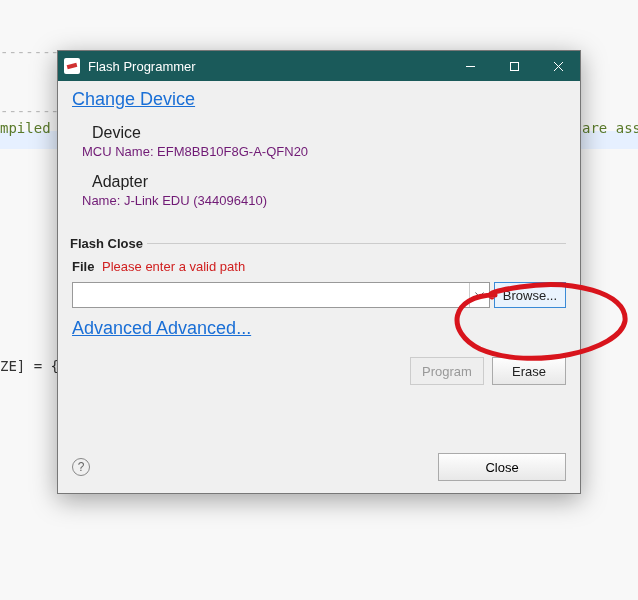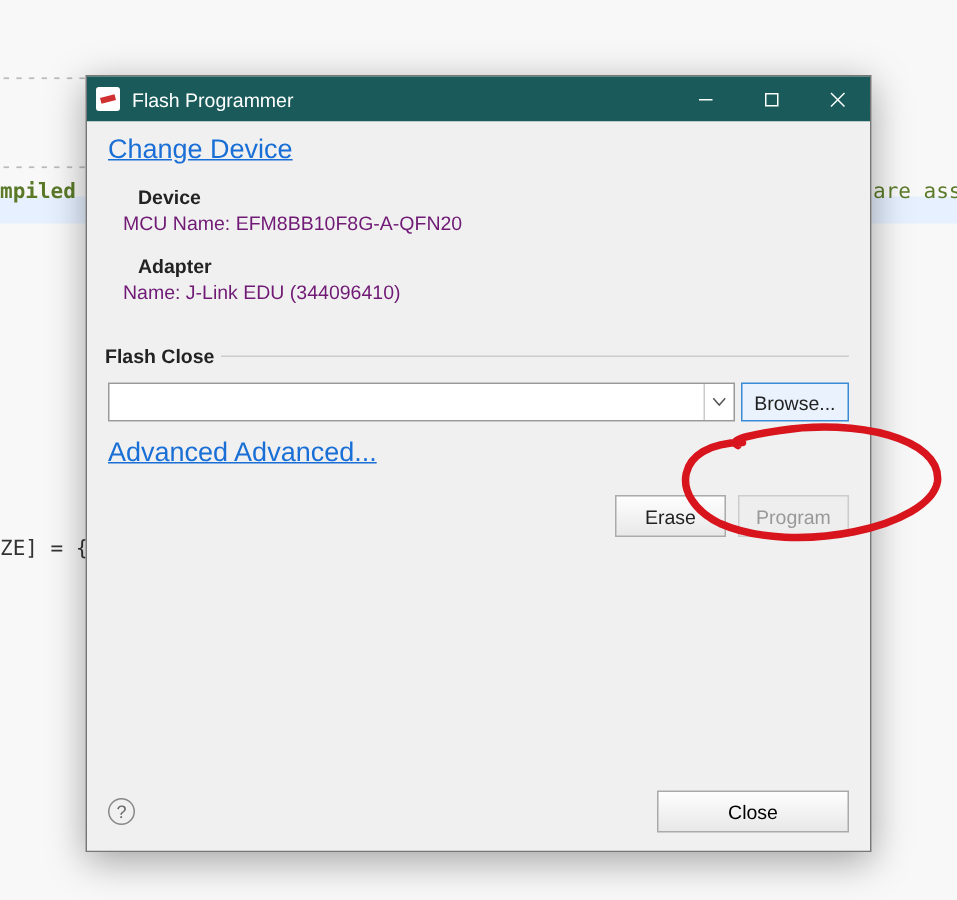--- a/index.html
+++ b/index.html
@@ -40,21 +40,21 @@
     z-index: 0;
   }
   .bg-mpiled { color: #5a7a2a; }
   .bg-are { color: #5a7a2a; }
 
   .window {
     position: absolute;
     left: 57px;
     top: 50px;
     width: 524px;
-    height: 518px;
+    height: 444px;
     background: #f0f0f0;
     border: 1px solid #777;
     box-shadow: 0 6px 24px rgba(0,0,0,0.35);
     display: flex;
     flex-direction: column;
     z-index: 2;
   }
   .titlebar {
     height: 30px;
     background: #1a5a5a; 
@@ -95,22 +95,22 @@
     background: #f0f0f0;
     position: relative;
   }
   .link {
     color: #1a6fd6;
     text-decoration: underline;
     cursor: pointer;
     font-size: 18px;
   }
   .section-h {
-    font-weight: 700;
-    font-size: 13px;
+    font-weight: 400;
+    font-size: 16px;
     margin-top: 14px;
     margin-bottom: 2px;
     padding-left: 20px;
   }
   .section-line {
     font-size: 13px;
     margin-left: 10px;
     color: #701a75;
   }
   fieldset.flash-part {
@@ -239,21 +239,21 @@
     z-index: 3;
     pointer-events: none;
   }
 </style>
 </head>
 <body>
 
 <div class="bg-highlight"></div>
 <div class="bg-dashes" style="left:0; top:44px;">--------</div>
 <div class="bg-dashes" style="left:0; top:103px;">--------</div>
-<span class="bg-text bg-mpiled" style="left:0; top:120px;font-weight:bold;">mpiled</span>
+<span class="bg-text bg-mpiled" style="left:0; top:120px;">mpiled</span>
 <span class="bg-text bg-are" style="left:582px; top:120px;">are ass</span>
 <span class="bg-text" style="left:0; top:358px; color:#333;">ZE] = {</span>
 
 <div class="window">
   <div class="titlebar">
     <div class="titlebar-icon"></div>
     <div class="titlebar-title">Flash Programmer</div>
     <div class="titlebar-spacer"></div>
     <div class="titlebar-btn">
       <svg viewBox="0 0 11 11">
@@ -278,38 +278,42 @@
 
     <div class="section-h">Device</div>
     <div class="section-line">MCU Name: EFM8BB10F8G-A-QFN20</div>
 
     <div class="section-h">Adapter</div>
     <div class="section-line">Name: J-Link EDU (344096410)</div>
 
     <fieldset class="flash-part">
       <legend>Flash Close</legend>
 
+      <div class="file-row">
+        <span class="file-label">File</span>
+        <span class="error-text">Please enter a valid path</span>
+      </div>
 
       <div class="path-row">
         <div class="path-combo">
           <input class="path-input" type="text" value="" style="">
           <div class="path-dd">
             <svg width="9" height="6" viewBox="0 0 9 6">
                 <path d="M0.5 0.5 L4.5 5 L8.5 0.5" fill="none" stroke="#555" stroke-width="1"></path>
               </svg>
           </div>
         </div>
         <button class="browse-btn">Browse...</button>
       </div>
 
       <a class="link adv-link">Advanced Advanced...</a>
 
       <div class="action-row">
+        <button class="btn disabled">Program</button>
         <button class="btn">Erase</button>
-        <button class="btn disabled">Program</button>
       </div>
     </fieldset>
 
     <div class="footer">
       <div class="help-icon">
         <span>?</span>
       </div>
       <div class="footer-spacer"></div>
       <button class="close-btn">Close</button>
     </div>

